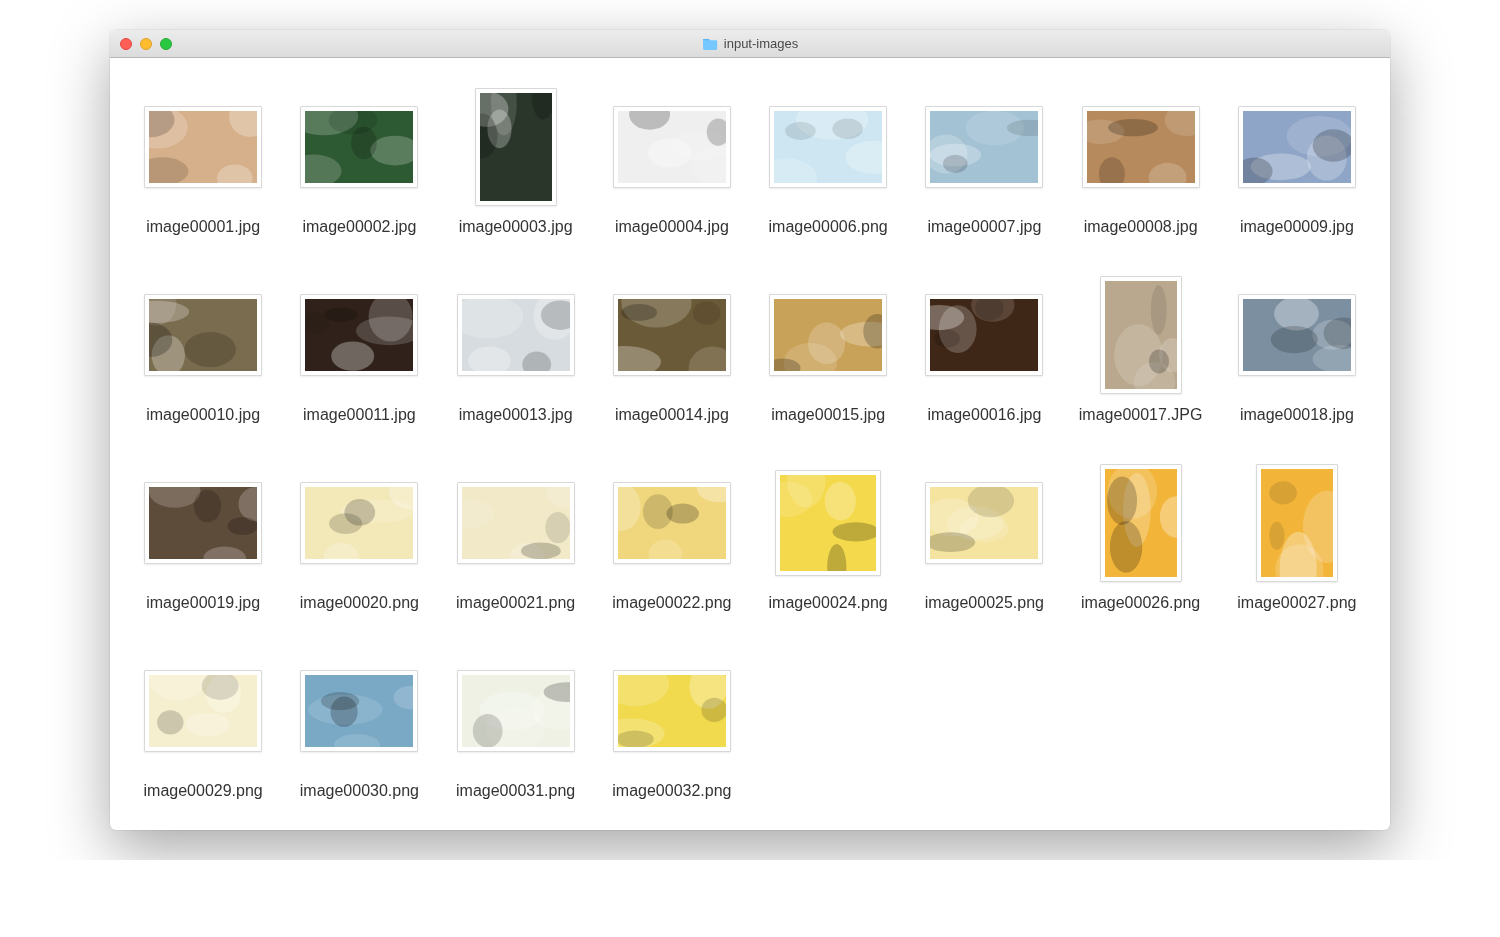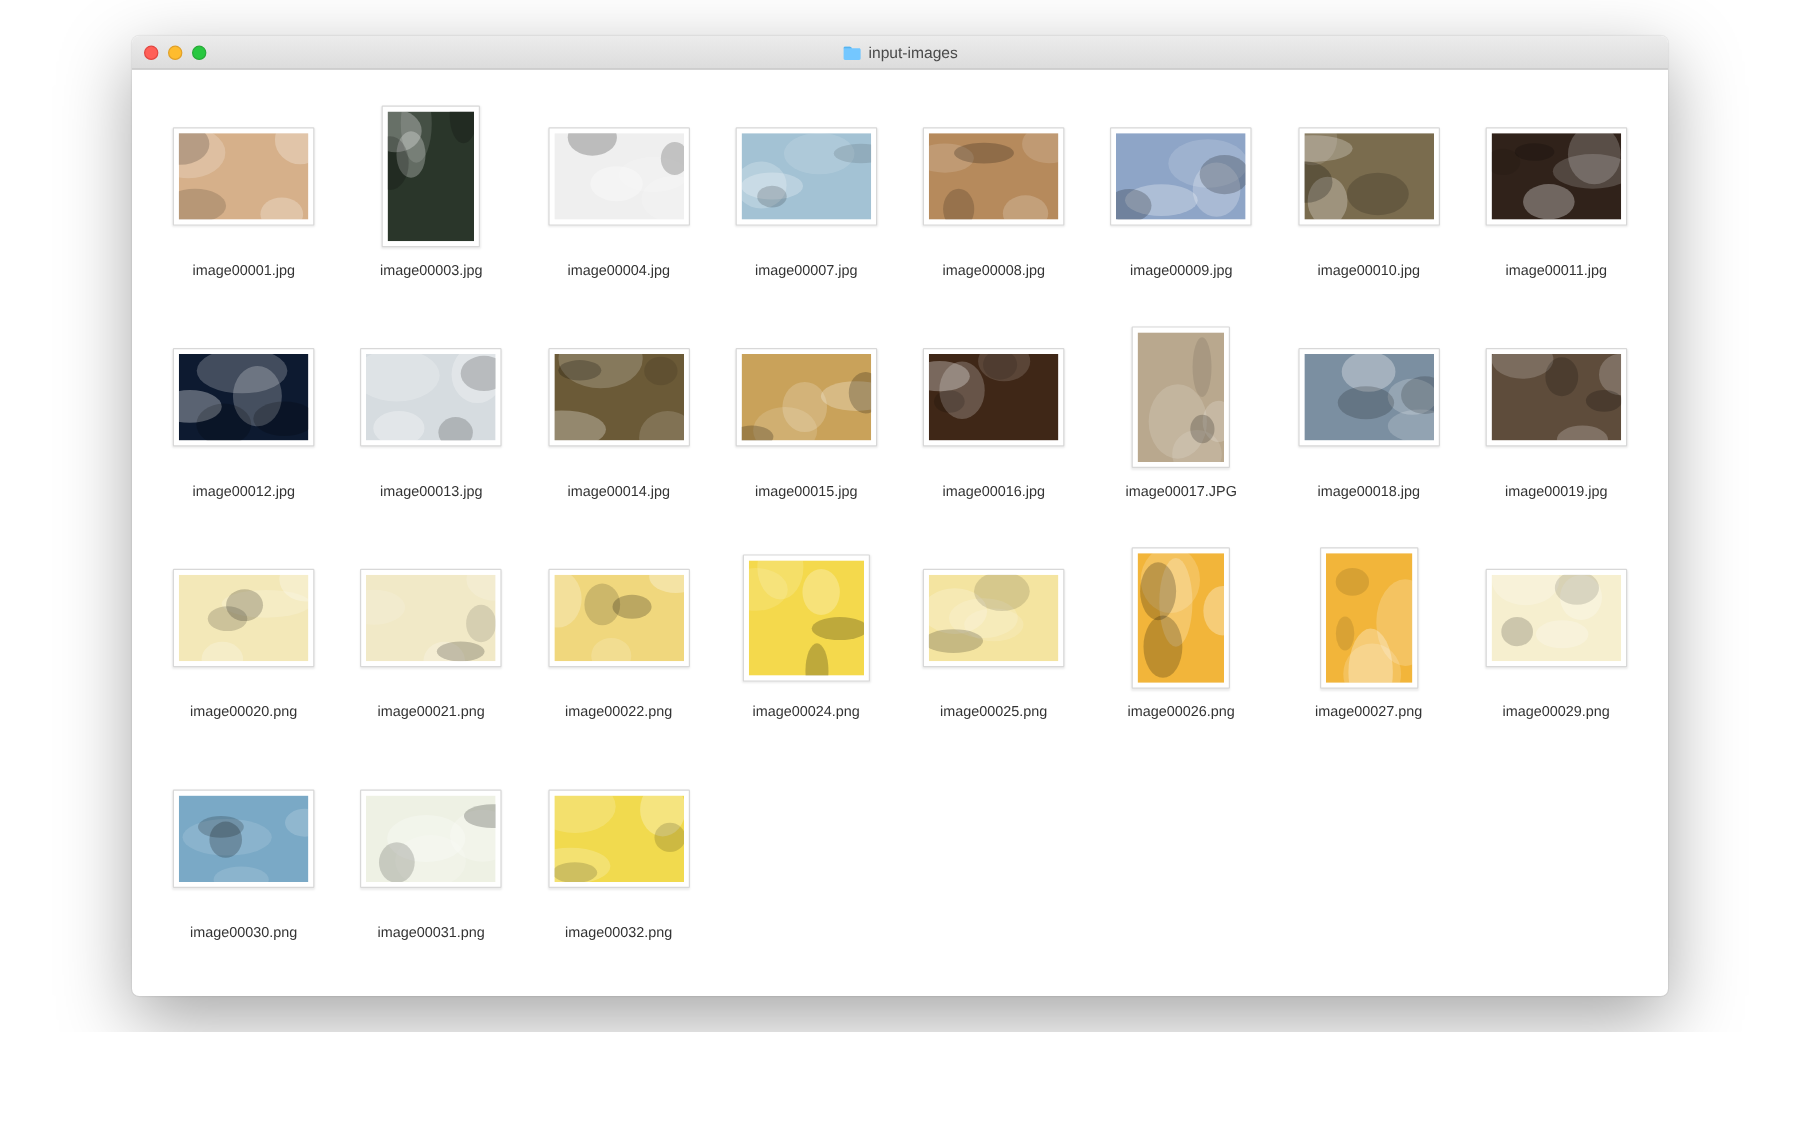--- a/index.html
+++ b/index.html
@@ -79,21 +79,21 @@
       background: #fff;
       border: 1px solid #d8d8d8;
       padding: 4px;
       box-shadow: 0 1px 2px rgba(0,0,0,0.08);
       border-radius: 1px;
     }
     .thumb-inner {
       display: block;
     }
     .filename {
-      font-size: 12px;
+      font-size: 16px;
       color: #333;
       margin-top: 12px;
       text-align: center;
       white-space: nowrap;
     }
   </style>
 </head>
 <body>
 
 <div class="window">
@@ -125,20 +125,35 @@
                 <ellipse cx="1.1" cy="9.0" rx="24.4" ry="17.3" fill="rgba(0,0,0,0.18)"></ellipse>
                 <ellipse cx="13.5" cy="60.4" rx="25.9" ry="14.1" fill="rgba(0,0,0,0.14)"></ellipse>
               </svg>
             </div>
           </div>
           <div class="filename">image00001.jpg</div>
         </div>
         <div class="item">
           <div class="thumb-slot">
             <div class="thumb">
+              <svg width="108" height="72" viewBox="0 0 108 72" class="thumb-inner">
+                <rect width="108" height="72" fill="#2e5a33"></rect>
+                <ellipse cx="19.0" cy="5.6" rx="34.2" ry="18.7" fill="rgba(255,255,255,0.20)"></ellipse>
+                <ellipse cx="8.4" cy="60.0" rx="28.1" ry="16.6" fill="rgba(255,255,255,0.18)"></ellipse>
+                <ellipse cx="90.0" cy="39.6" rx="24.8" ry="14.9" fill="rgba(255,255,255,0.21)"></ellipse>
+                <ellipse cx="58.9" cy="32.0" rx="12.9" ry="16.3" fill="rgba(0,0,0,0.18)"></ellipse>
+                <ellipse cx="48.0" cy="9.2" rx="24.4" ry="14.0" fill="rgba(0,0,0,0.12)"></ellipse>
+              </svg>
+            </div>
+          </div>
+          <div class="filename">image00002.jpg</div>
+        </div>
+        <div class="item">
+          <div class="thumb-slot">
+            <div class="thumb">
               <svg width="72" height="108" viewBox="0 0 72 108" class="thumb-inner">
                 <rect width="72" height="108" fill="#2a362a"></rect>
                 <ellipse cx="19.5" cy="35.8" rx="12.1" ry="19.4" fill="rgba(255,255,255,0.27)"></ellipse>
                 <ellipse cx="23.9" cy="10.0" rx="12.9" ry="32.6" fill="rgba(255,255,255,0.13)"></ellipse>
                 <ellipse cx="6.7" cy="16.1" rx="21.7" ry="17.7" fill="rgba(255,255,255,0.29)"></ellipse>
                 <ellipse cx="63.2" cy="3.3" rx="11.5" ry="23.1" fill="rgba(0,0,0,0.19)"></ellipse>
                 <ellipse cx="2.2" cy="42.9" rx="15.4" ry="22.4" fill="rgba(0,0,0,0.19)"></ellipse>
               </svg>
             </div>
           </div>
@@ -156,20 +171,35 @@
                 <ellipse cx="31.6" cy="3.5" rx="20.5" ry="15.2" fill="rgba(0,0,0,0.21)"></ellipse>
               </svg>
             </div>
           </div>
           <div class="filename">image00004.jpg</div>
         </div>
         <div class="item">
           <div class="thumb-slot">
             <div class="thumb">
               <svg width="108" height="72" viewBox="0 0 108 72" class="thumb-inner">
+                <rect width="108" height="72" fill="#cde6f2"></rect>
+                <ellipse cx="58.1" cy="8.7" rx="36.3" ry="20.1" fill="rgba(255,255,255,0.24)"></ellipse>
+                <ellipse cx="13.1" cy="66.9" rx="30.1" ry="19.3" fill="rgba(255,255,255,0.20)"></ellipse>
+                <ellipse cx="100.3" cy="46.3" rx="28.9" ry="16.6" fill="rgba(255,255,255,0.27)"></ellipse>
+                <ellipse cx="73.6" cy="17.7" rx="15.3" ry="10.2" fill="rgba(0,0,0,0.11)"></ellipse>
+                <ellipse cx="26.5" cy="19.9" rx="15.3" ry="9.1" fill="rgba(0,0,0,0.10)"></ellipse>
+              </svg>
+            </div>
+          </div>
+          <div class="filename">image00006.png</div>
+        </div>
+        <div class="item">
+          <div class="thumb-slot">
+            <div class="thumb">
+              <svg width="108" height="72" viewBox="0 0 108 72" class="thumb-inner">
                 <rect width="108" height="72" fill="#a3c2d4"></rect>
                 <ellipse cx="16.2" cy="43.1" rx="21.3" ry="19.6" fill="rgba(255,255,255,0.21)"></ellipse>
                 <ellipse cx="64.7" cy="17.0" rx="29.4" ry="17.2" fill="rgba(255,255,255,0.13)"></ellipse>
                 <ellipse cx="25.4" cy="44.0" rx="25.8" ry="11.3" fill="rgba(255,255,255,0.26)"></ellipse>
                 <ellipse cx="99.5" cy="16.9" rx="22.7" ry="8.2" fill="rgba(0,0,0,0.11)"></ellipse>
                 <ellipse cx="25.3" cy="52.8" rx="12.3" ry="9.1" fill="rgba(0,0,0,0.16)"></ellipse>
               </svg>
             </div>
           </div>
           <div class="filename">image00007.jpg</div>
@@ -226,35 +256,20 @@
                 <rect width="108" height="72" fill="#30221a"></rect>
                 <ellipse cx="84.3" cy="31.8" rx="33.3" ry="14.4" fill="rgba(255,255,255,0.17)"></ellipse>
                 <ellipse cx="47.7" cy="57.1" rx="21.5" ry="14.7" fill="rgba(255,255,255,0.31)"></ellipse>
                 <ellipse cx="85.6" cy="17.8" rx="22.0" ry="24.8" fill="rgba(255,255,255,0.20)"></ellipse>
                 <ellipse cx="9.6" cy="23.9" rx="14.3" ry="11.0" fill="rgba(0,0,0,0.08)"></ellipse>
                 <ellipse cx="35.8" cy="15.7" rx="16.5" ry="7.3" fill="rgba(0,0,0,0.19)"></ellipse>
               </svg>
             </div>
           </div>
           <div class="filename">image00011.jpg</div>
-        </div>
-        <div class="item">
-          <div class="thumb-slot">
-            <div class="thumb">
-              <svg width="108" height="72" viewBox="0 0 108 72" class="thumb-inner">
-                <rect width="108" height="72" fill="#0d1a30"></rect>
-                <ellipse cx="9.1" cy="43.7" rx="26.7" ry="13.6" fill="rgba(255,255,255,0.32)"></ellipse>
-                <ellipse cx="65.5" cy="35.1" rx="20.4" ry="25.2" fill="rgba(255,255,255,0.23)"></ellipse>
-                <ellipse cx="52.7" cy="14.0" rx="37.8" ry="18.8" fill="rgba(255,255,255,0.22)"></ellipse>
-                <ellipse cx="37.5" cy="58.6" rx="22.9" ry="17.3" fill="rgba(0,0,0,0.18)"></ellipse>
-                <ellipse cx="88.0" cy="53.9" rx="25.9" ry="14.4" fill="rgba(0,0,0,0.20)"></ellipse>
-              </svg>
-            </div>
-          </div>
-          <div class="filename">image00012.jpg</div>
         </div>
         <div class="item">
           <div class="thumb-slot">
             <div class="thumb">
               <svg width="108" height="72" viewBox="0 0 108 72" class="thumb-inner">
                 <rect width="108" height="72" fill="#d6dce0"></rect>
                 <ellipse cx="27.4" cy="61.8" rx="21.3" ry="14.4" fill="rgba(255,255,255,0.30)"></ellipse>
                 <ellipse cx="92.8" cy="17.0" rx="21.5" ry="23.9" fill="rgba(255,255,255,0.27)"></ellipse>
                 <ellipse cx="25.6" cy="17.8" rx="35.8" ry="21.7" fill="rgba(255,255,255,0.21)"></ellipse>
                 <ellipse cx="74.7" cy="65.5" rx="14.4" ry="12.9" fill="rgba(0,0,0,0.18)"></ellipse>

